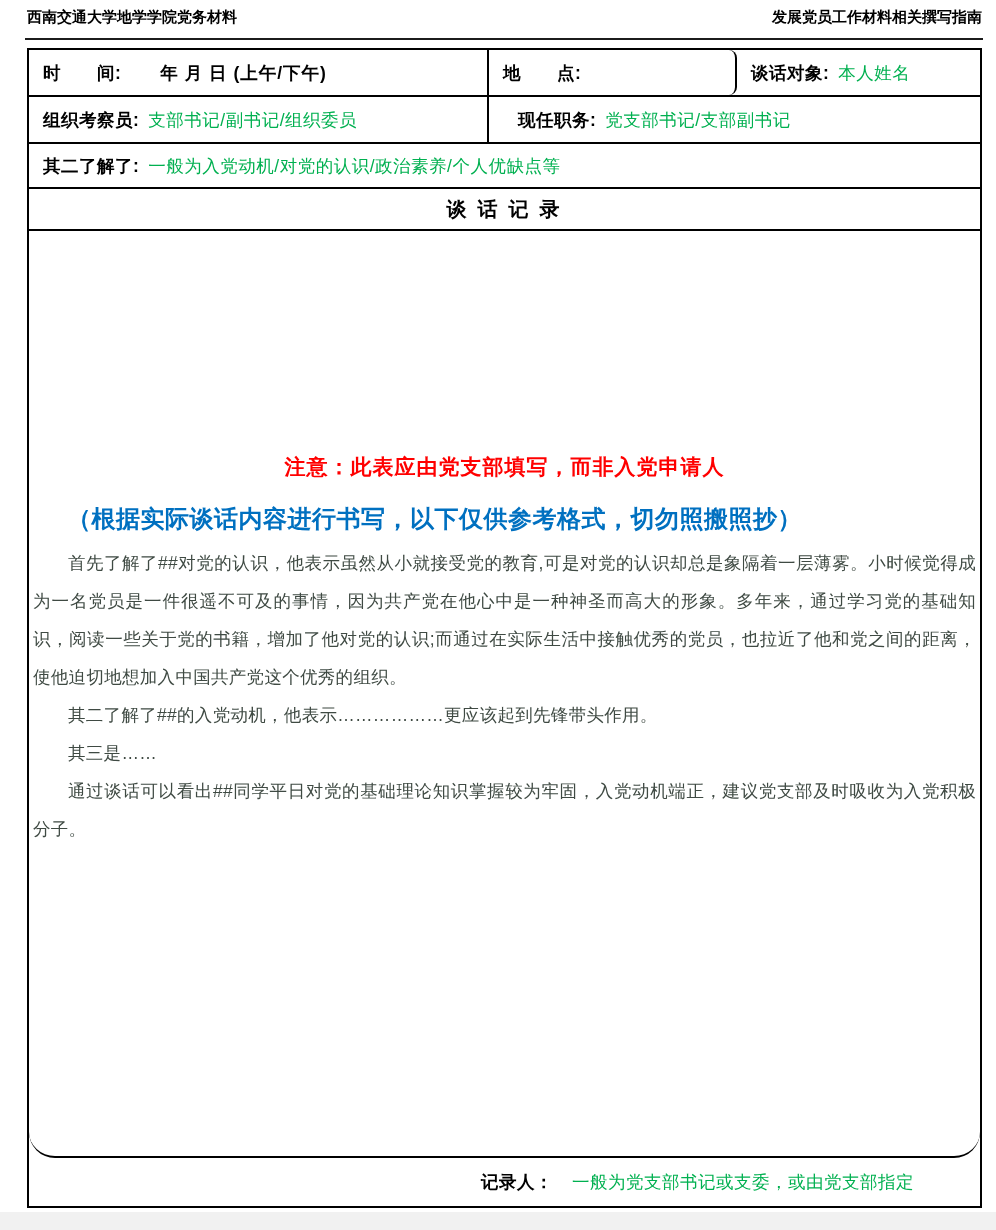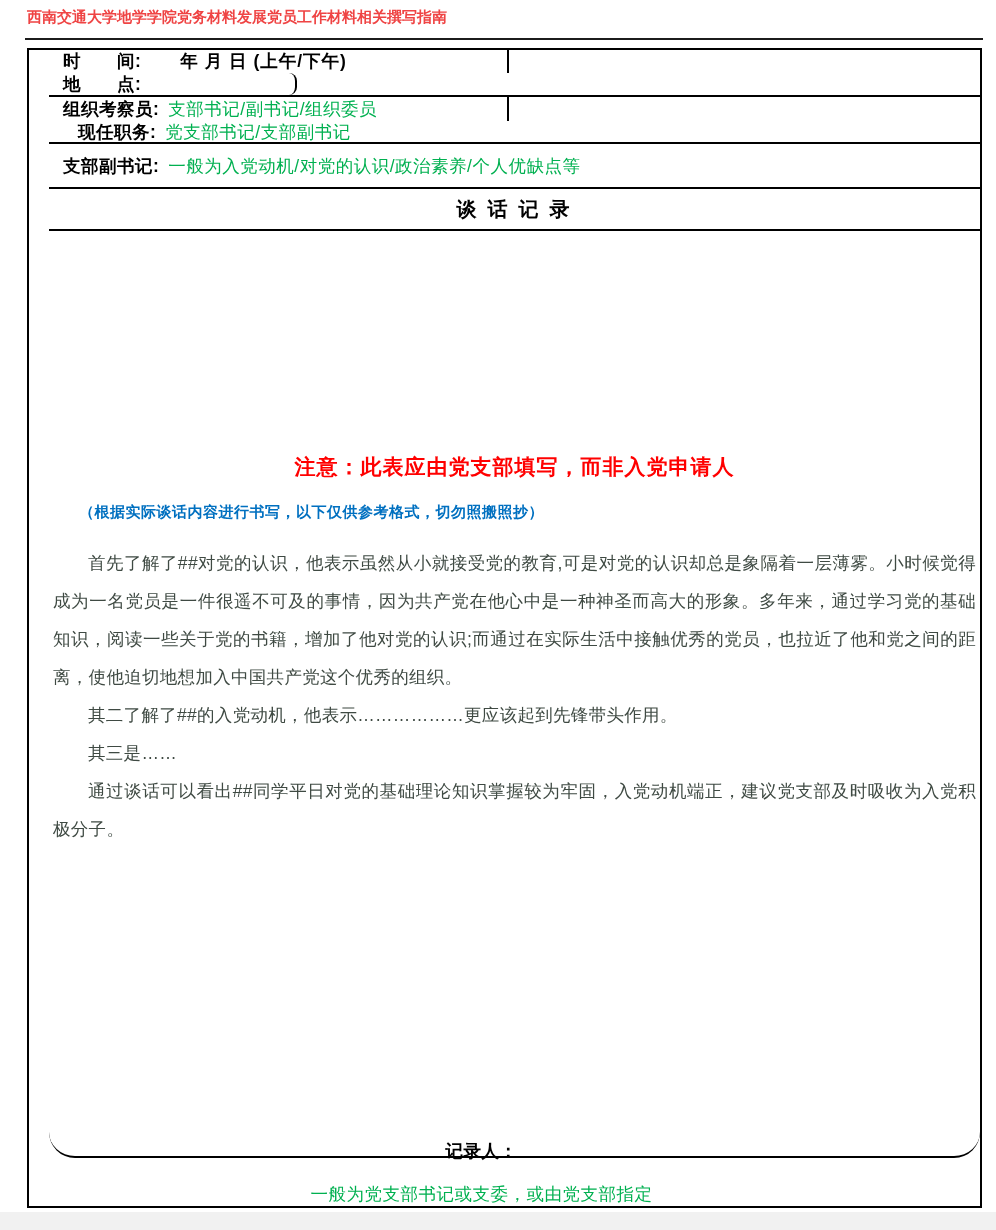--- a/index.html
+++ b/index.html
@@ -8,34 +8,34 @@
   }
   *{margin:0;padding:0;box-sizing:border-box;}
   html,body{background:#fff;}
   body{
     width:996px;height:1230px;position:relative;overflow:hidden;
     font-family:"Liberation Sans","DejaVu Sans",sans-serif;
     -webkit-font-smoothing:antialiased;
   }
   .page-header{
     position:absolute;top:8px;left:27px;right:14px;
-    display:flex;align-items:baseline;
+    display:flex;justify-content:space-between;align-items:baseline;
     font-family:"DejaVu Serif","Liberation Serif",serif;
-    font-size:15px;font-weight:600;color:#ef4444;
+    font-size:15px;font-weight:600;color:#000000;
   }
   .header-rule{
     position:absolute;top:38px;left:25px;right:13px;
     border-top:2px solid #1c1c1c;
   }
   .form-table{
     position:absolute;top:48px;left:27px;width:955px;height:1160px;
     border:2px solid #000;display:flex;flex-direction:column;
     background:#fff;
   }
-  .trow{display:flex;flex-direction:column;border-bottom:2px solid #000;margin-left:20px;}
+  .trow{display:flex;flex-direction:row;border-bottom:2px solid #000;}
   .trow:last-child{border-bottom:none;}
   .tcell{display:flex;align-items:center;padding-left:14px;gap:9px;
     white-space:nowrap;overflow:hidden;}
   .cell-border{border-right:2px solid #000;}
   .row-1{height:47px;}
   .row-2{height:47px;}
   .row-3{height:45px;}
   .row-title{height:42px;}
   .row-content{height:927px;border-radius:26px;}
   .row-recorder{height:48px;}
@@ -50,22 +50,22 @@
   .time-val{color:var(--ink);font-weight:bold;margin-left:30px;letter-spacing:1px;}
   .row-title{display:flex;align-items:center;justify-content:center;font-family:Liberation Serif, serif;}
   .record-title{font-weight:bold;font-size:20px;letter-spacing:3px;color:var(--ink);}
   .row-content{position:relative;display:block;}
   .note-red{
     position:absolute;top:222px;left:0;right:0;text-align:center;
     font-family:"DejaVu Serif","Liberation Serif",serif;
     font-weight:bold;font-size:21px;color:var(--red);letter-spacing:1px;
   }
   .note-blue{
-    position:absolute;top:272px;left:30px;
-    font-weight:bold;font-size:15px;color:var(--blue);letter-spacing:.5px;
+    position:absolute;top:272px;left:38px;
+    font-weight:bold;font-size:24px;color:var(--blue);letter-spacing:.5px;
   }
   .paragraphs{
     position:absolute;top:313px;left:4px;right:4px;
     font-size:17.5px;line-height:38px;color:var(--body-ink);
     text-align:justify;letter-spacing:.3px;
   }
   .paragraphs p{text-indent:2em;margin:0;}
   .row-recorder{display:flex;align-items:center;justify-content:flex-end;
     padding-right:66px;gap:19px;white-space:nowrap;}
   .page-bottom-edge{
@@ -104,21 +104,21 @@
       <span class="val">支部书记/副书记/组织委员</span>
     </div>
     <div class="tcell c-pos">
       <span class="lbl">现任职务:</span>
       <span class="val">党支部书记/支部副书记</span>
     </div>
   </div>
 
   <div class="trow row-3">
     <div class="tcell c-scope">
-      <span class="lbl">支部副书记:</span>
+      <span class="lbl">其二了解了:</span>
       <span class="val">一般为入党动机/对党的认识/政治素养/个人优缺点等</span>
     </div>
   </div>
 
   <div class="trow row-title">
     <span class="record-title">谈 话 记 录</span>
   </div>
 
   <div class="trow row-content">
     <div class="note-red">注意：此表应由党支部填写，而非入党申请人</div>

